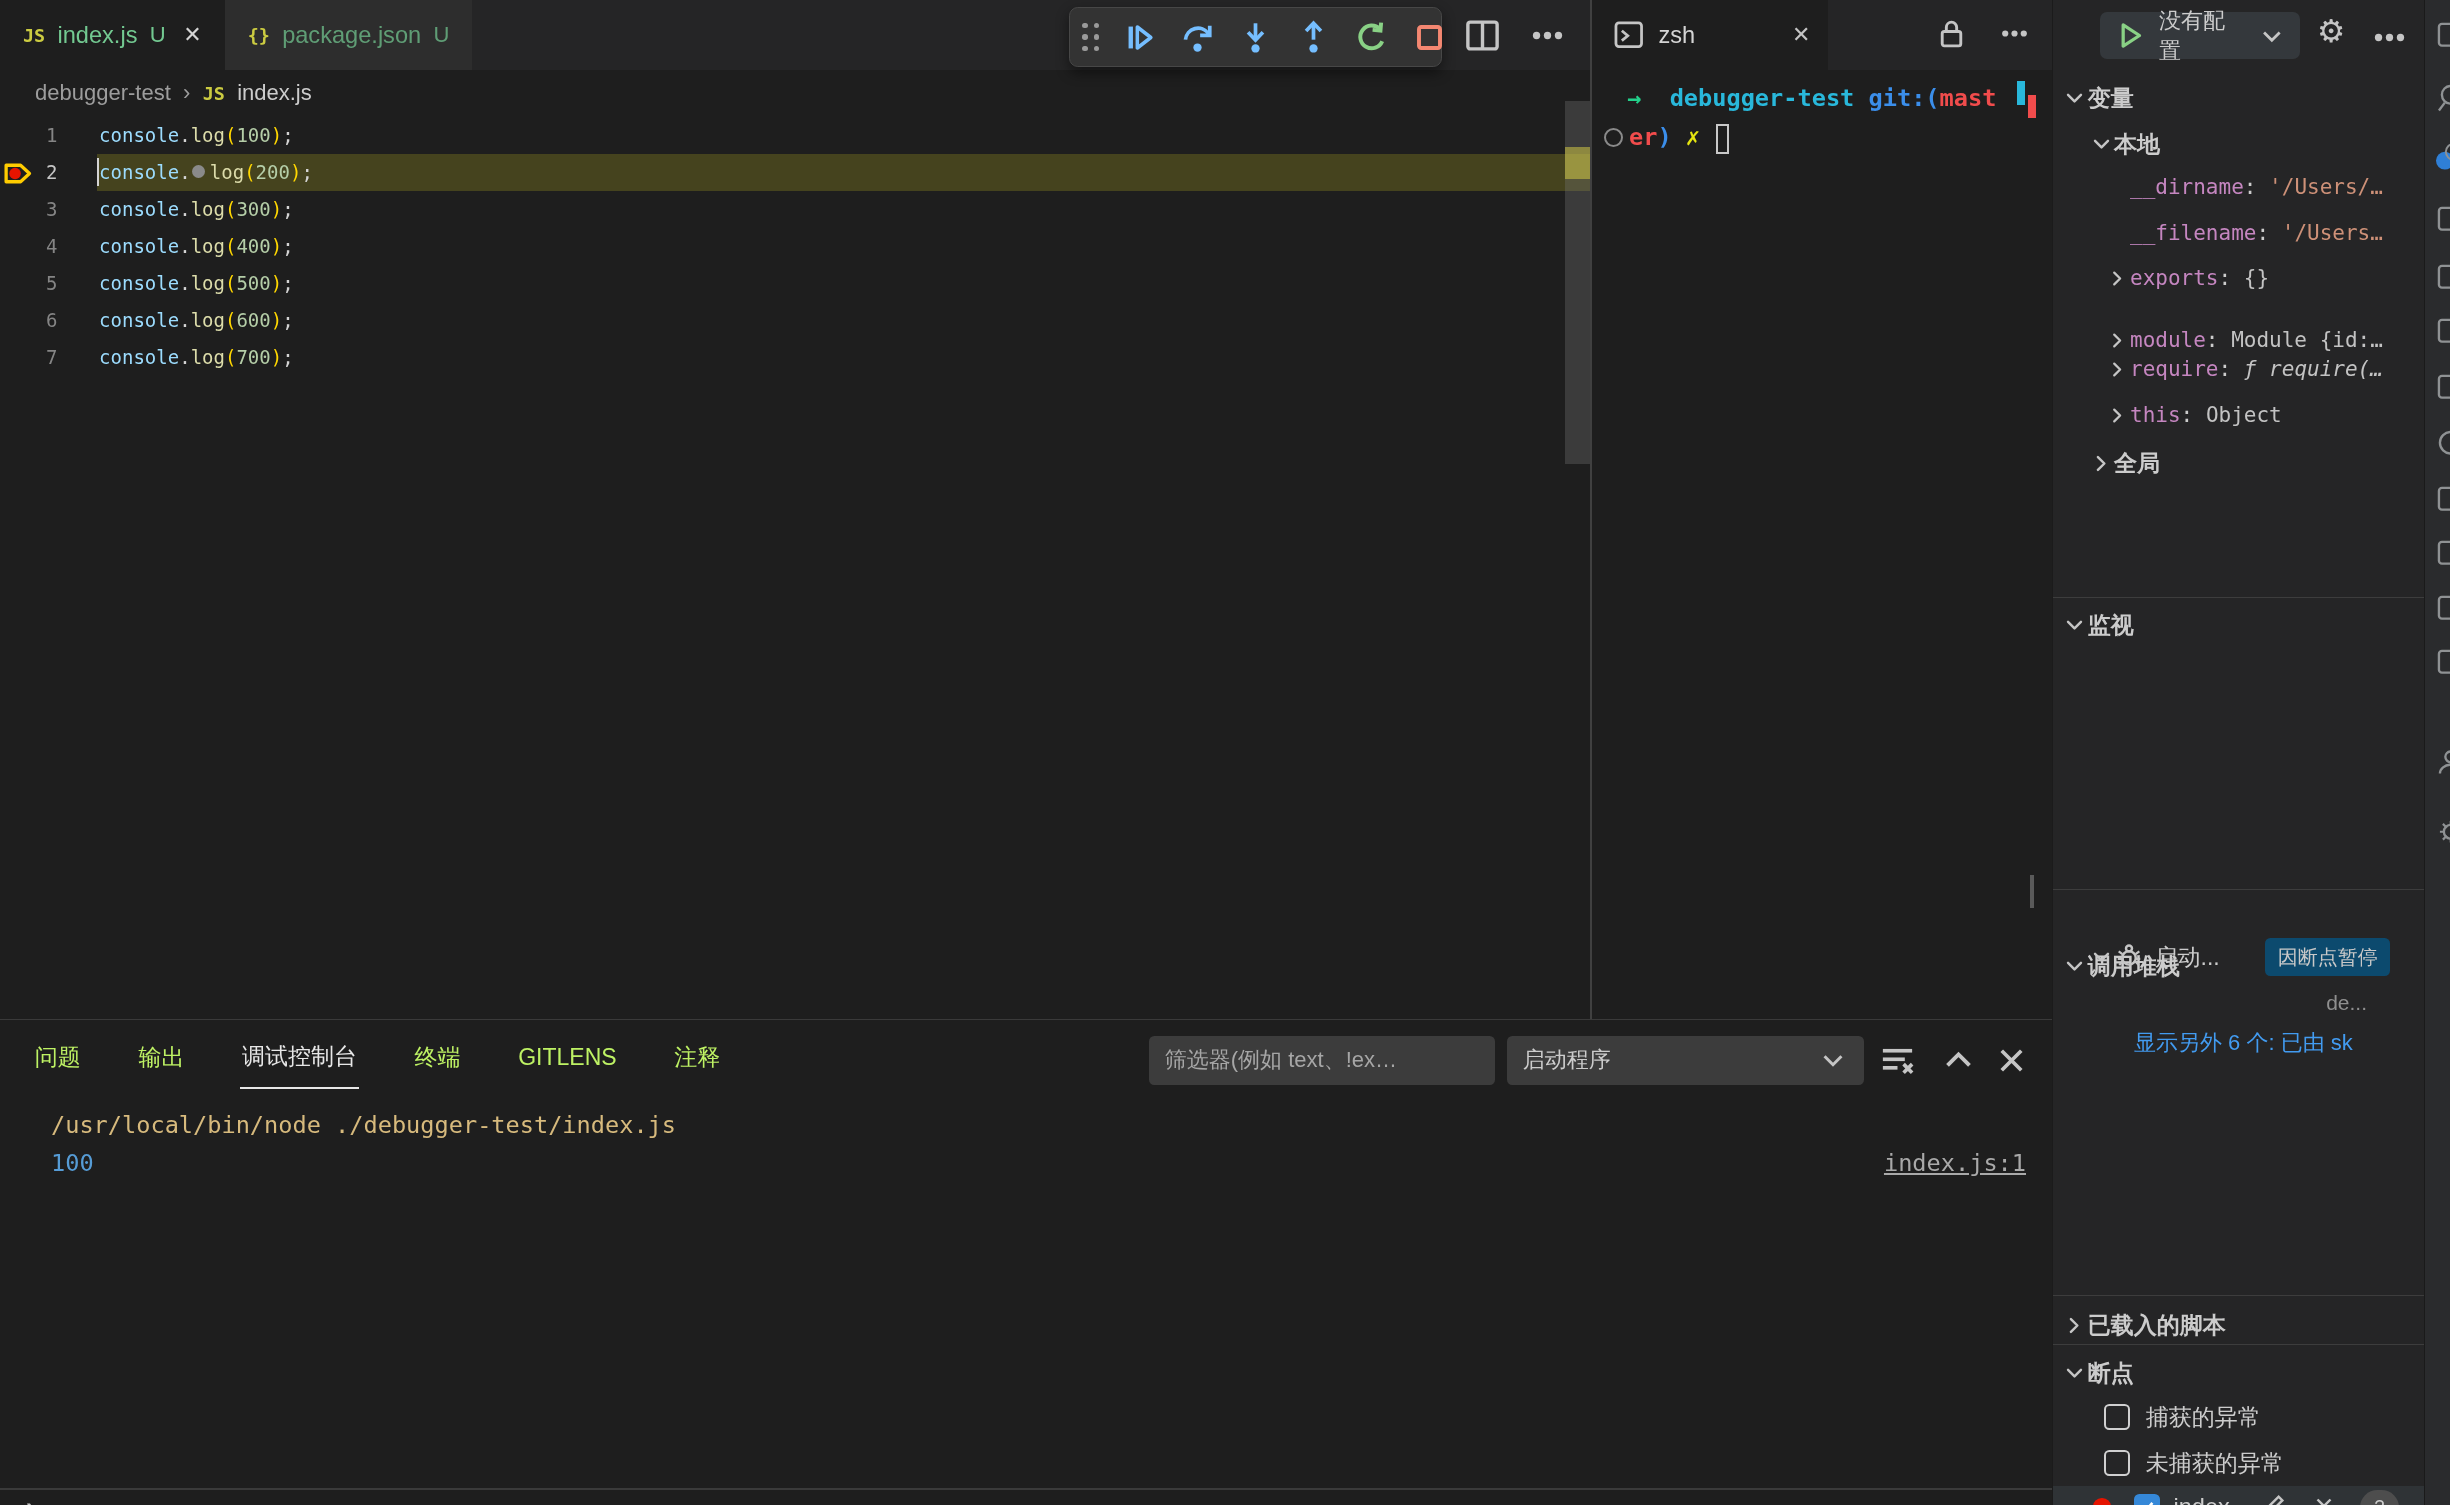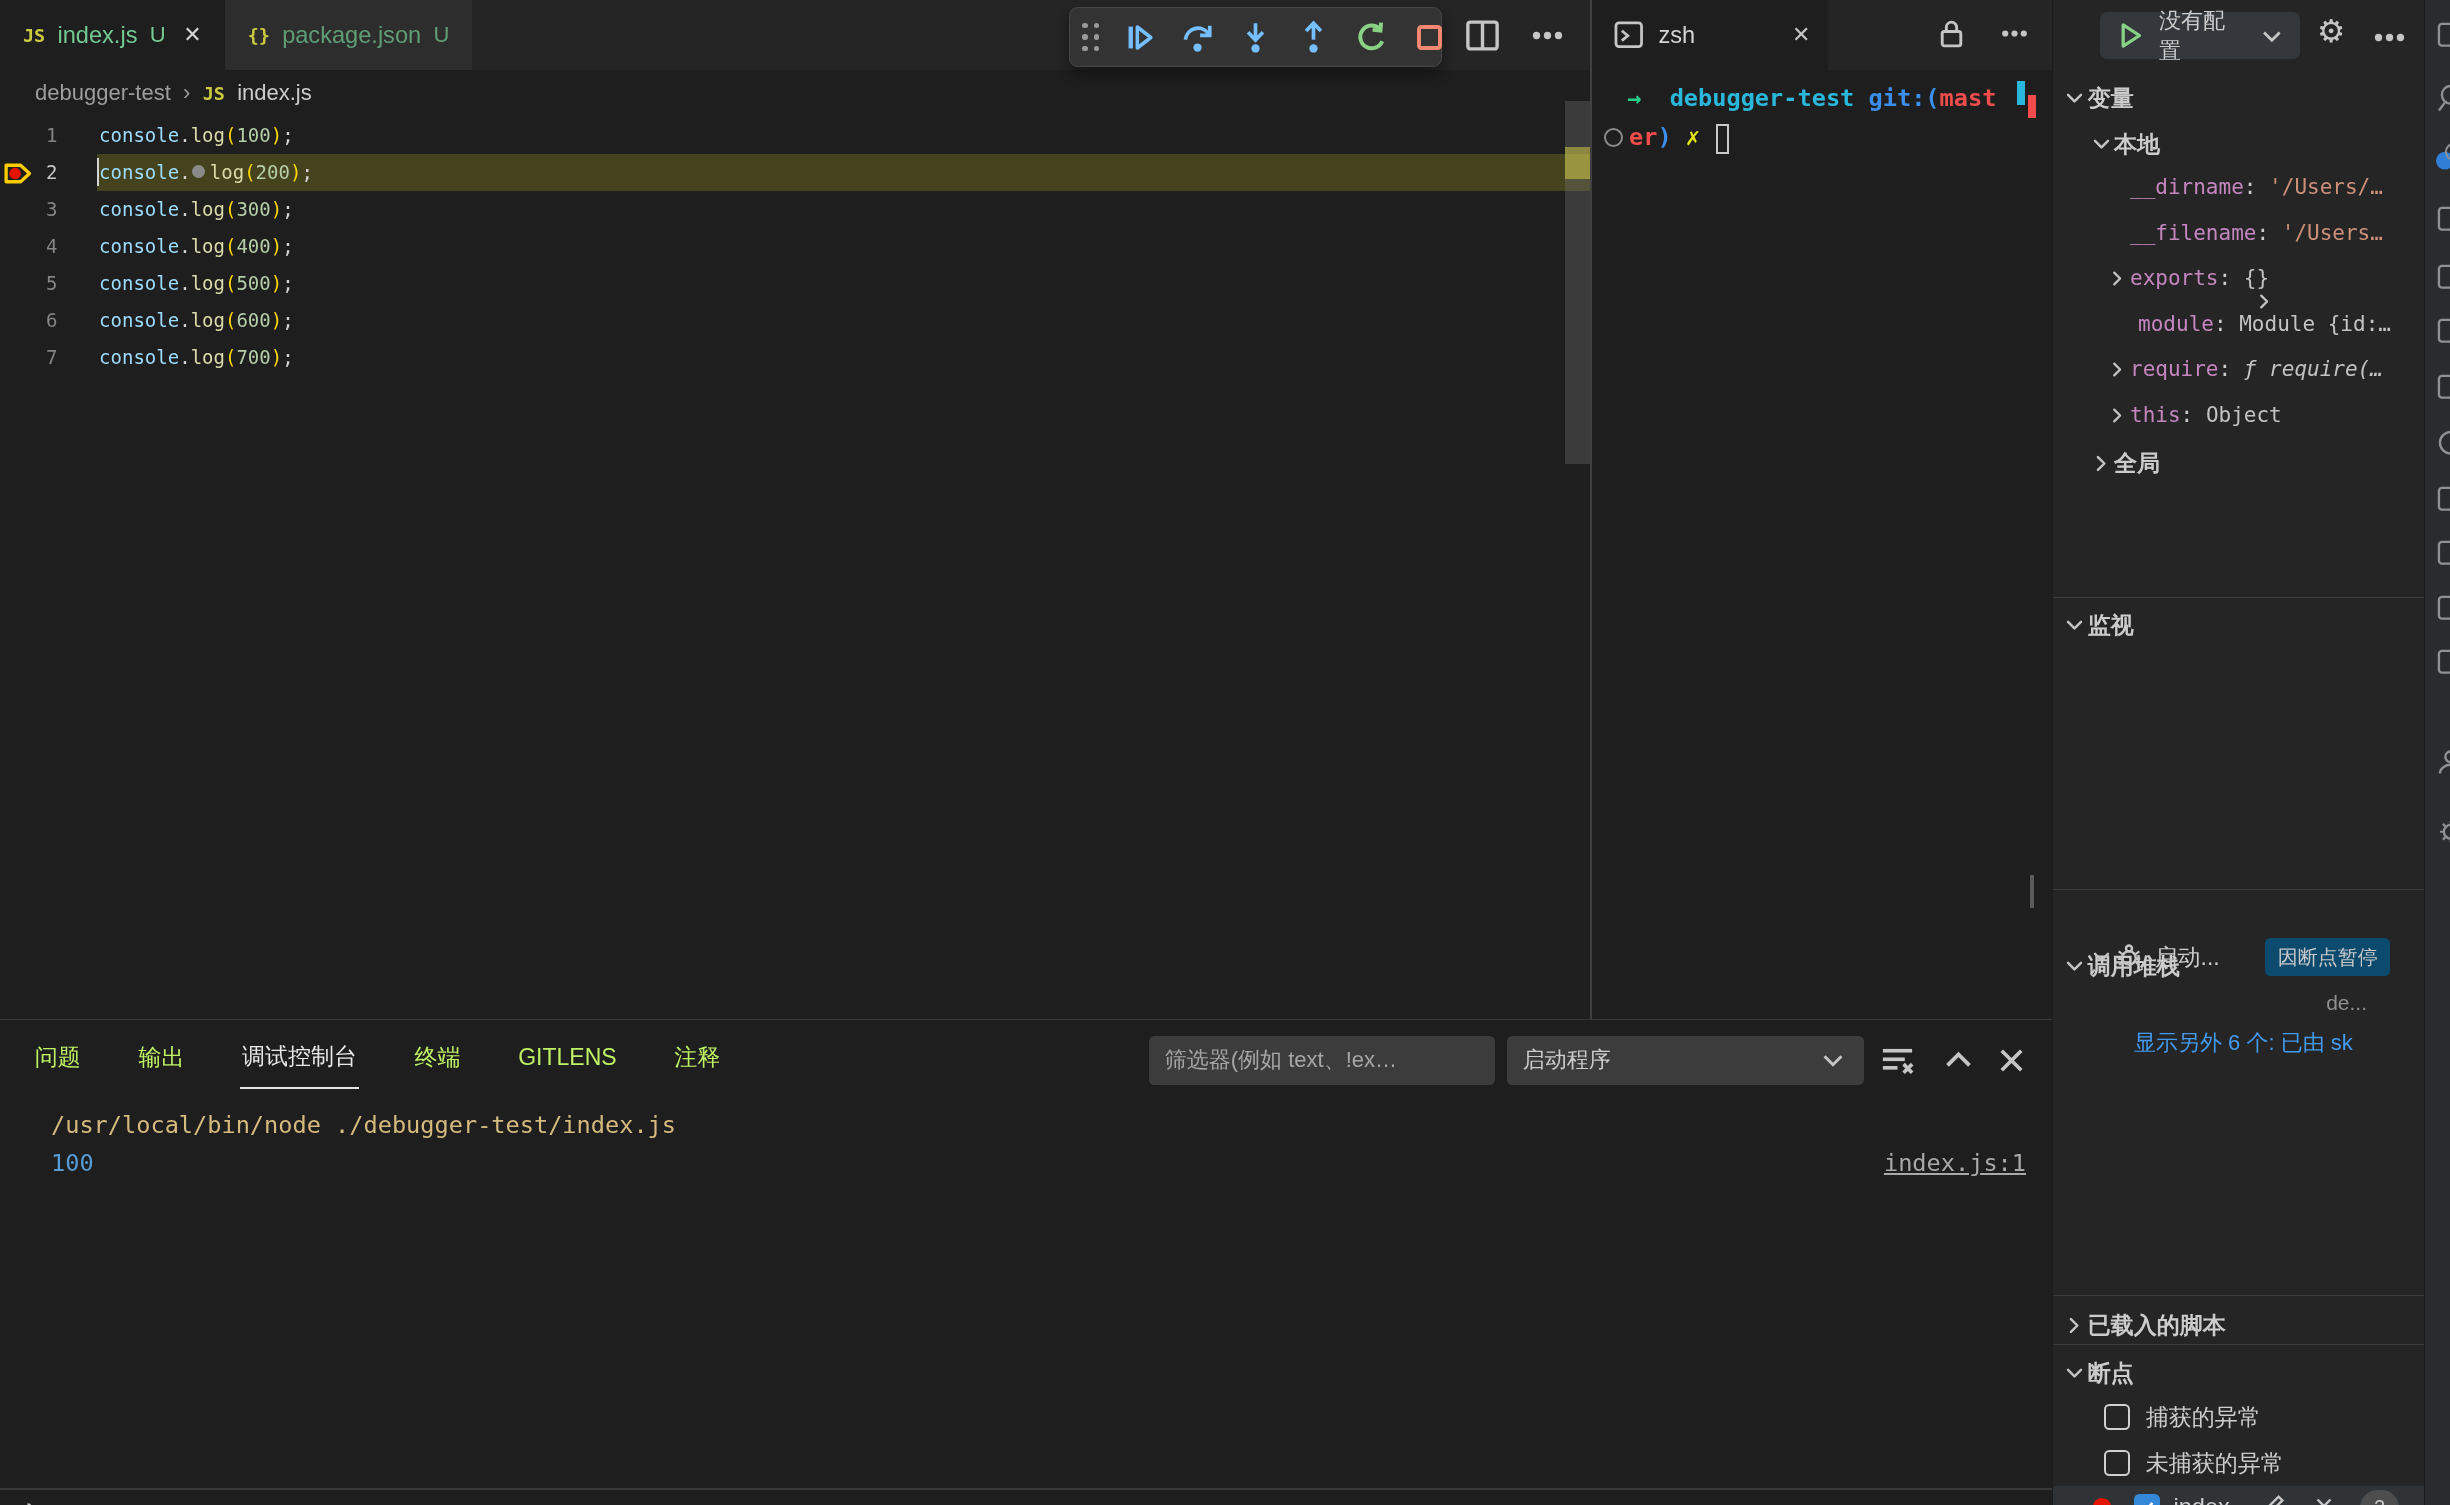--- a/index.html
+++ b/index.html
@@ -349,21 +349,21 @@
       <span class="var-row"><span class="var-name">__filename</span><span class="var-colon">: </span><span class="val-string">'/Users…</span></span>
     </div>
     <div class="sb-row" style="top: 257px; padding-left: 51px; height: 42px;">
       <span class="twisty">
         <svg width="21" height="21" viewBox="0 0 16 16">
           <path d="M5.5 3.5 L10 8 L5.5 12.5" fill="none" stroke="#c5c5c5" stroke-width="1.7" stroke-linecap="round" stroke-linejoin="round"></path>
         </svg>
       </span>
       <span class="var-row"><span class="var-name">exports</span><span class="var-colon">: </span><span class="val-object">{}</span></span>
     </div>
-    <div class="sb-row" style="top: 291px; padding-left: 51px; height: 42px; flex-direction: column;">
+    <div class="sb-row" style="top: 319px; padding-left: 51px; height: 42px;">
       <span class="twisty">
         <svg width="21" height="21" viewBox="0 0 16 16">
           <path d="M5.5 3.5 L10 8 L5.5 12.5" fill="none" stroke="#c5c5c5" stroke-width="1.7" stroke-linecap="round" stroke-linejoin="round"></path>
         </svg>
       </span>
       <span class="var-row"><span class="var-name">module</span><span class="var-colon">: </span><span class="val-object">Module {id:…</span></span>
     </div>
     <div class="sb-row" style="top: 348px; padding-left: 51px; height: 42px; align-items: center;">
       <span class="twisty">
         <svg width="21" height="21" viewBox="0 0 16 16">

